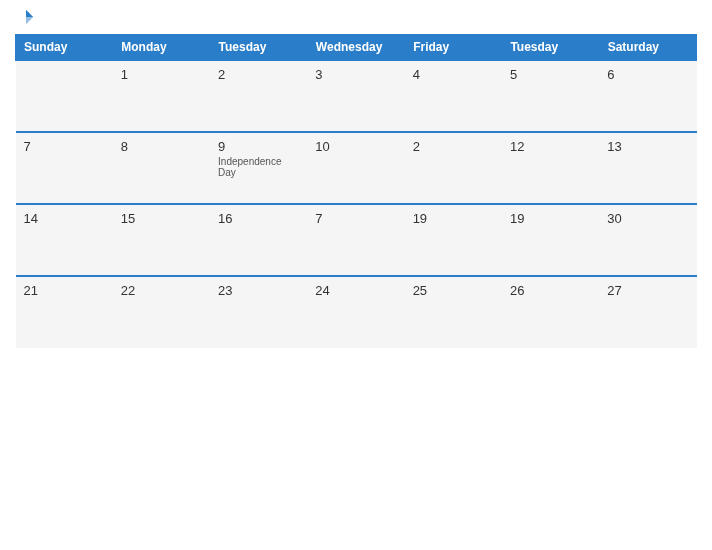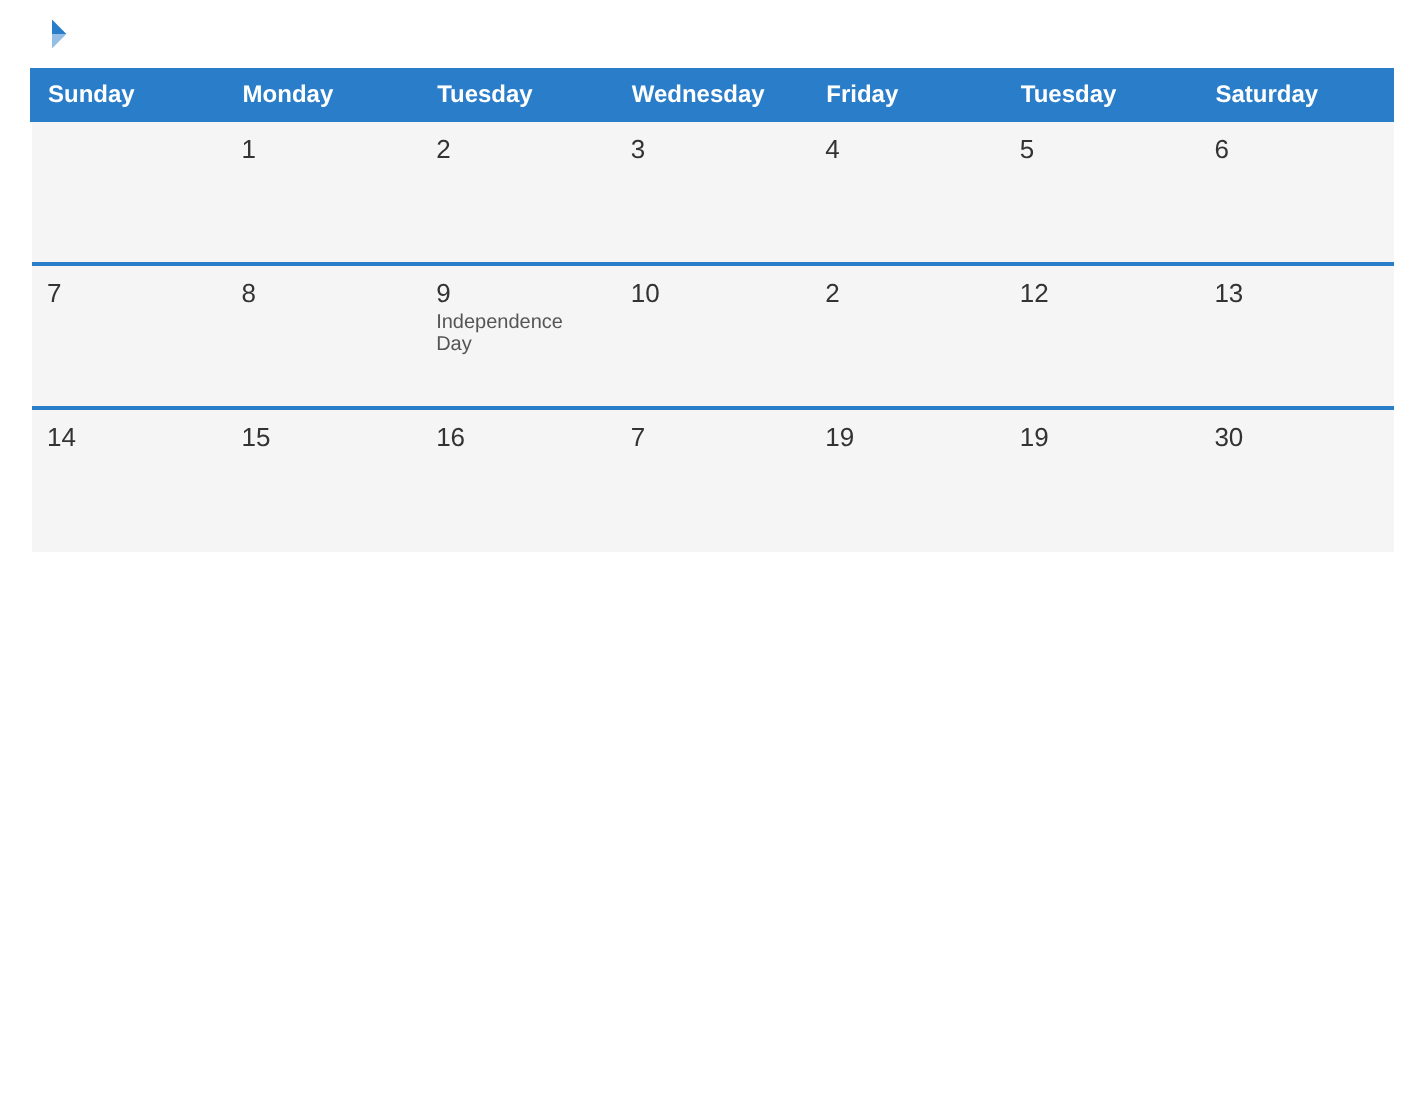--- a/index.html
+++ b/index.html
@@ -209,15 +209,38 @@
           <td>
             <span class="day-number">19</span>
           </td>
           <td>
             <span class="day-number">19</span>
           </td>
           <td>
             <span class="day-number">30</span>
           </td>
         </tr>
+        <tr>
+          <td>
+            <span class="day-number">21</span>
+          </td>
+          <td>
+            <span class="day-number">22</span>
+          </td>
+          <td>
+            <span class="day-number">23</span>
+          </td>
+          <td>
+            <span class="day-number">24</span>
+          </td>
+          <td>
+            <span class="day-number">25</span>
+          </td>
+          <td>
+            <span class="day-number">26</span>
+          </td>
+          <td>
+            <span class="day-number">27</span>
+          </td>
+        </tr>
       </tbody>
   </table>
 </div>
 
 </body></html>

